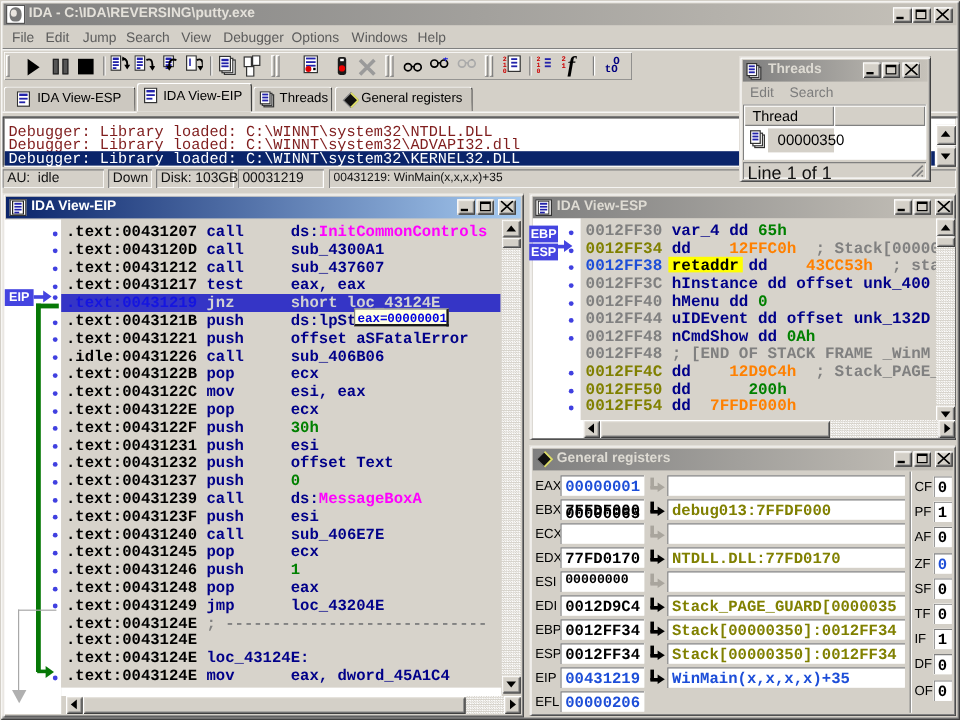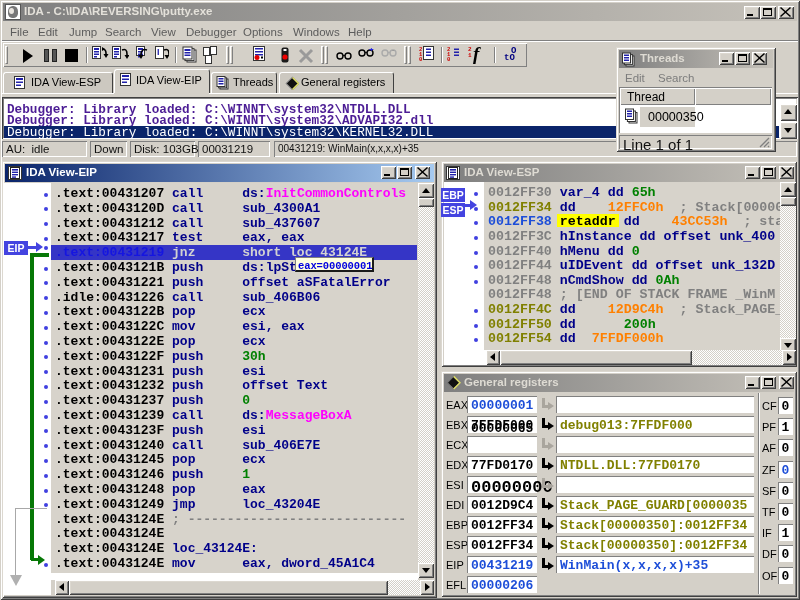--- a/index.html
+++ b/index.html
@@ -207,21 +207,21 @@
 <div class="a" style="left:279px;top:72px;width:115px;height:21px;background:#ccc8c0;border-left:1px solid #fff;border-top:1px solid #fff;border-right:1px solid #404040;border-radius:3px 3px 0 0">
 <svg width="14" height="14" viewBox="0 0 14 14" style="position:absolute;left:5px;top:3px">
       <rect x="3" y="3" width="9" height="9" transform="rotate(45 7.5 7.5)" fill="#111" stroke="#888"></rect>
       <path d="M7.5 1.5 L13.5 7.5 L7.5 13.5" fill="none" stroke="#dddd66" stroke-width="1.5"></path>
     </svg>
 <div style="position:absolute;left:21px;top:3px;font-size:11px;color:#000;white-space:nowrap">General registers</div>
   </div>
 <div class="a" style="left:2px;top:93px;width:796px;height:4px;background:#d4d0c8;border-top:1px solid #fff"></div>
 <div class="a" style="left:114px;top:93px;width:95px;height:2px;background:#d4d0c8"></div>
 <div class="a sk2" style="left:2px;top:97px;width:796px;height:42px;background:#fff"></div>
-<pre class="a" style="left:7px;top:104px;font-size:12.7px;line-height:11px;font-weight:bold;color:#4c1d95">Debugger: Library loaded: C:\WINNT\system32\NTDLL.DLL
+<pre class="a" style="left:7px;top:104px;font-size:12.7px;line-height:11px;font-weight:normal;color:#7f1d1d">Debugger: Library loaded: C:\WINNT\system32\NTDLL.DLL
 Debugger: Library loaded: C:\WINNT\system32\ADVAPI32.dll</pre>
 <div class="a" style="left:4px;top:126px;width:775px;height:11.5px;background:#0a246a"></div>
 <pre class="a" style="left:7px;top:127px;font-size:12.7px;line-height:11px;font-weight:normal;color:#fff">Debugger: Library loaded: C:\WINNT\system32\KERNEL32.DLL</pre>
 <div class="a btn" style="left:780px;top:104px;width:17px;height:17px">
     <div class="a" style="left:4px;top:5px;width:0;height:0;border-bottom:5px solid #000;border-left:4px solid transparent;border-right:4px solid transparent"></div>
   </div>
 <div class="a btn" style="left:780px;top:122px;width:17px;height:17px">
     <div class="a" style="left:4px;top:6px;width:0;height:0;border-top:5px solid #000;border-left:4px solid transparent;border-right:4px solid transparent"></div>
   </div>
 <div class="a sk1" style="left:2px;top:141px;width:85px;height:16px"></div>
@@ -448,21 +448,21 @@
 <div class="a" style="left:446px;top:459px;font-size:11px;color:#000">EDX</div>
 <div class="a sk1" style="left:467px;top:456px;width:70px;height:17px;background:#fff"></div>
 <div class="a m bk" style="left:471px;top:458px;font-size:13px">77FD0170</div>
 <div class="a" style="left:542px;top:458px;width:2.5px;height:9px;background:#000"></div>
 <div class="a" style="left:542px;top:465px;width:7px;height:2.5px;background:#000"></div>
 <div class="a" style="left:548px;top:462px;width:0;height:0;border-left:6px solid #000;border-top:4.5px solid transparent;border-bottom:4.5px solid transparent"></div>
 <div class="a sk1" style="left:556px;top:456px;width:198px;height:17px;background:#fff"></div>
 <div class="a m ol" style="left:560px;top:458px;font-size:13px;white-space:nowrap;width:192px;overflow:hidden">NTDLL.DLL:77FD0170</div>
 <div class="a" style="left:446px;top:479px;font-size:11px;color:#000">ESI</div>
 <div class="a sk1" style="left:467px;top:476px;width:70px;height:17px;background:#fff"></div>
-<div class="a m bk" style="left:471px;top:478px;font-size:17px">00000000</div>
+<div class="a m bk" style="left:471px;top:478px;font-size:11px">00000000</div>
 <div class="a" style="left:542px;top:478px;width:2.5px;height:9px;background:#a9a59d"></div>
 <div class="a" style="left:542px;top:485px;width:7px;height:2.5px;background:#a9a59d"></div>
 <div class="a" style="left:548px;top:482px;width:0;height:0;border-left:6px solid #a9a59d;border-top:4.5px solid transparent;border-bottom:4.5px solid transparent"></div>
 <div class="a sk1" style="left:556px;top:476px;width:198px;height:17px;background:#fff"></div>
 <div class="a" style="left:446px;top:499px;font-size:11px;color:#000">EDI</div>
 <div class="a sk1" style="left:467px;top:496px;width:70px;height:17px;background:#fff"></div>
 <div class="a m bk" style="left:471px;top:498px;font-size:13px">0012D9C4</div>
 <div class="a" style="left:542px;top:498px;width:2.5px;height:9px;background:#000"></div>
 <div class="a" style="left:542px;top:505px;width:7px;height:2.5px;background:#000"></div>
 <div class="a" style="left:548px;top:502px;width:0;height:0;border-left:6px solid #000;border-top:4.5px solid transparent;border-bottom:4.5px solid transparent"></div>

